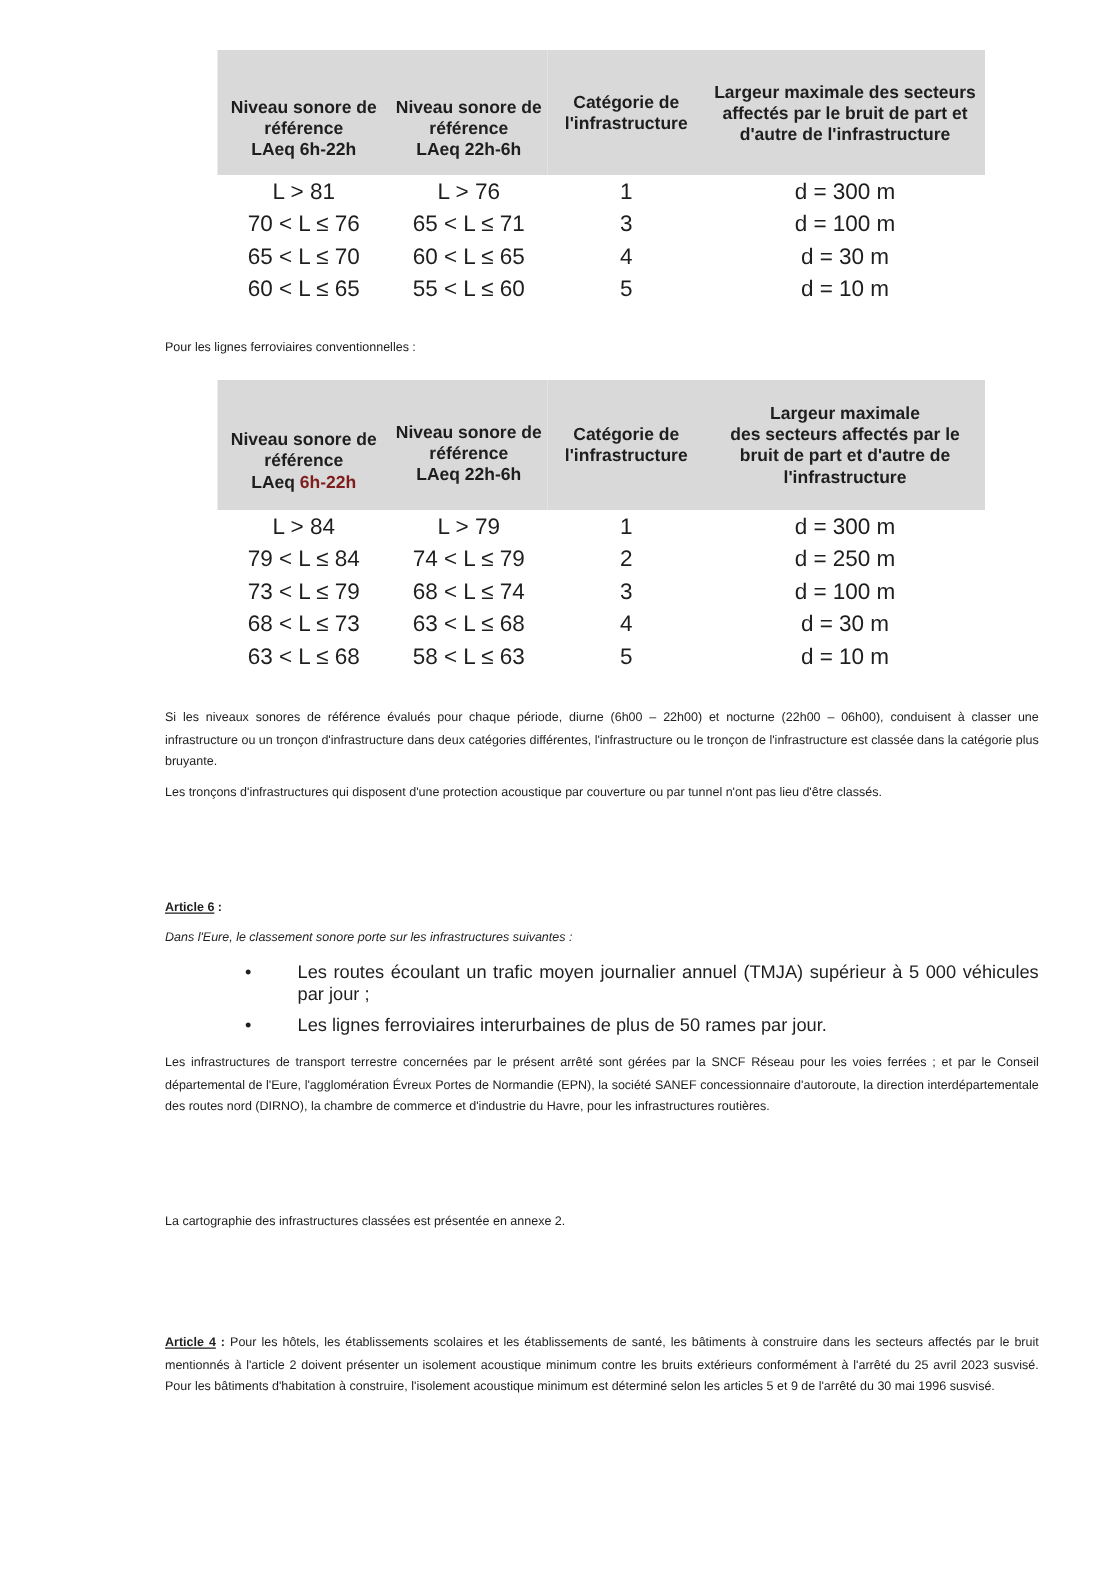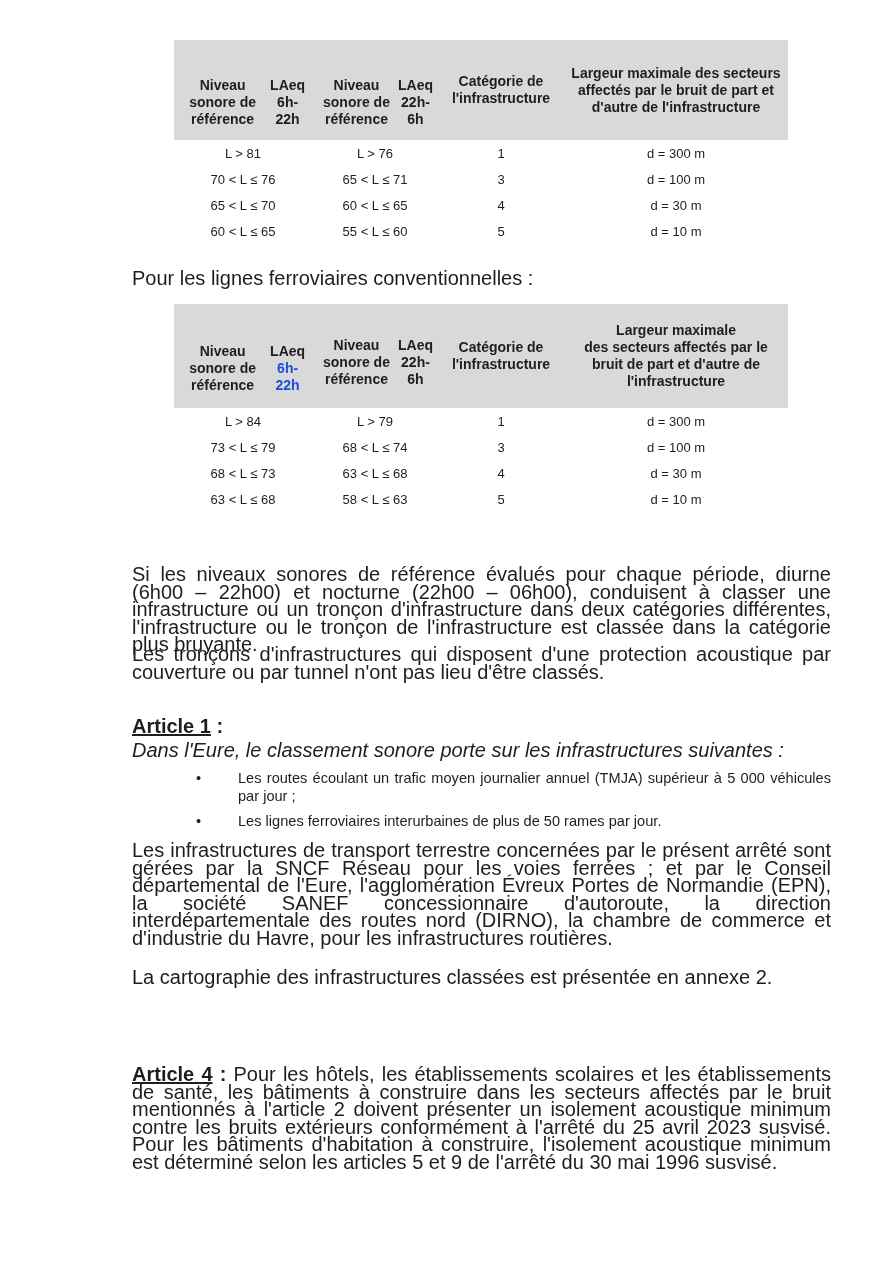--- a/index.html
+++ b/index.html
@@ -2,33 +2,33 @@
 <html><head>
 <meta charset="utf-8">
 <style>
   html, body { margin: 0; padding: 0; background: #ffffff; }
   body { width: 892px; height: 1262px; position: relative; overflow: hidden;
          font-family: "Liberation Sans", "DejaVu Sans", sans-serif; color: #1e1e1e; }
   .page { position: absolute; left: 0; top: 0; width: 892px; height: 1262px; }
 
   table.noise { position: absolute; left: 174px; width: 614px; border-collapse: collapse; font-size: 14px; }
   table.noise th { background: #d9d9d9; font-weight: bold; font-size: 14px; line-height: 17px; text-align: center; vertical-align: middle; padding: 0 4px; color: #1e1e1e; }
-  table.noise td { text-align: center; font-size: 13px; height: 26px; padding: 0; color: #1e1e1e; }
+  table.noise td { text-align: center; font-size: 18px; height: 26px; padding: 0; color: #1e1e1e; }
   table.noise col.c1 { width: 138px; }
   table.noise col.c2 { width: 126px; }
   table.noise col.c3 { width: 126px; }
   table.noise col.c4 { width: 224px; }
   #t1 { top: 40px; }
   #t2 { top: 304px; }
-  .hdr-cell { display: flex; justify-content: space-between; align-items: center; margin-top: 24px; }
+  .hdr-cell { display: flex; flex-direction: column; justify-content: center; align-items: center; margin-top: 24px; }
   .t1 th { height: 80px; }
   .t2 th { height: 100px; }
-  .blue { color: #1d4ed8; }
+  .blue { color: #7f1d1d; }
 
-  .p { position: absolute; left: 132px; width: 699px; font-size: 20px; line-height: 17.5px; text-align: justify; margin: 0; }
+  .p { position: absolute; left: 132px; width: 699px; font-size: 10px; line-height: 17.5px; text-align: justify; margin: 0; }
   .article-title { font-weight: bold; }
   .article-title u { text-decoration: underline; }
   ul.bullets { position: absolute; left: 190px; width: 641px; margin: 0; padding: 0; list-style: none; font-size: 14.6px; line-height: 17.5px; }
   ul.bullets li { position: relative; padding-left: 48px; text-align: justify; margin-bottom: 8px; }
   ul.bullets li .bullet { position: absolute; left: 6px; top: 0; }
 </style>
 </head>
 <body>
 
 <div class="page">
@@ -120,20 +120,26 @@
       </tr>
     </thead>
     <tbody>
       <tr>
         <td>L &gt; 84</td>
         <td>L &gt; 79</td>
         <td>1</td>
         <td>d = 300 m</td>
       </tr>
       <tr>
+        <td>79 &lt; L ≤ 84</td>
+        <td>74 &lt; L ≤ 79</td>
+        <td>2</td>
+        <td>d = 250 m</td>
+      </tr>
+      <tr>
         <td>73 &lt; L ≤ 79</td>
         <td>68 &lt; L ≤ 74</td>
         <td>3</td>
         <td>d = 100 m</td>
       </tr>
       <tr>
         <td>68 &lt; L ≤ 73</td>
         <td>63 &lt; L ≤ 68</td>
         <td>4</td>
         <td>d = 30 m</td>
@@ -141,23 +147,23 @@
       <tr>
         <td>63 &lt; L ≤ 68</td>
         <td>58 &lt; L ≤ 63</td>
         <td>5</td>
         <td>d = 10 m</td>
       </tr>
     </tbody>
   </table>
 
   <p class="p" style="top:566px;">Si les niveaux sonores de référence évalués pour chaque période, diurne (6h00 – 22h00) et nocturne (22h00 – 06h00), conduisent à classer une infrastructure ou un tronçon d'infrastructure dans deux catégories différentes, l'infrastructure ou le tronçon de l'infrastructure est classée dans la catégorie plus bruyante.</p>
-  <p class="p" style="top:646px;">Les tronçons d'infrastructures qui disposent d'une protection acoustique par couverture ou par tunnel n'ont pas lieu d'être classés.</p>
+  <p class="p" style="top:626px;">Les tronçons d'infrastructures qui disposent d'une protection acoustique par couverture ou par tunnel n'ont pas lieu d'être classés.</p>
 
-  <p class="p article-title" style="top:718px;"><u>Article 1</u><span> :</span></p>
+  <p class="p article-title" style="top:718px;"><u>Article 6</u><span> :</span></p>
   <p class="p" style="top:742px;font-style:italic;">Dans l'Eure, le classement sonore porte sur les infrastructures suivantes :</p>
 
   <ul class="bullets" style="top:770px;">
     <li>
       <span class="bullet">•</span>
       <span>Les routes écoulant un trafic moyen journalier annuel (TMJA) supérieur à 5 000 véhicules par jour ;</span>
     </li>
     <li>
       <span class="bullet">•</span>
       <span>Les lignes ferroviaires interurbaines de plus de 50 rames par jour.</span>

